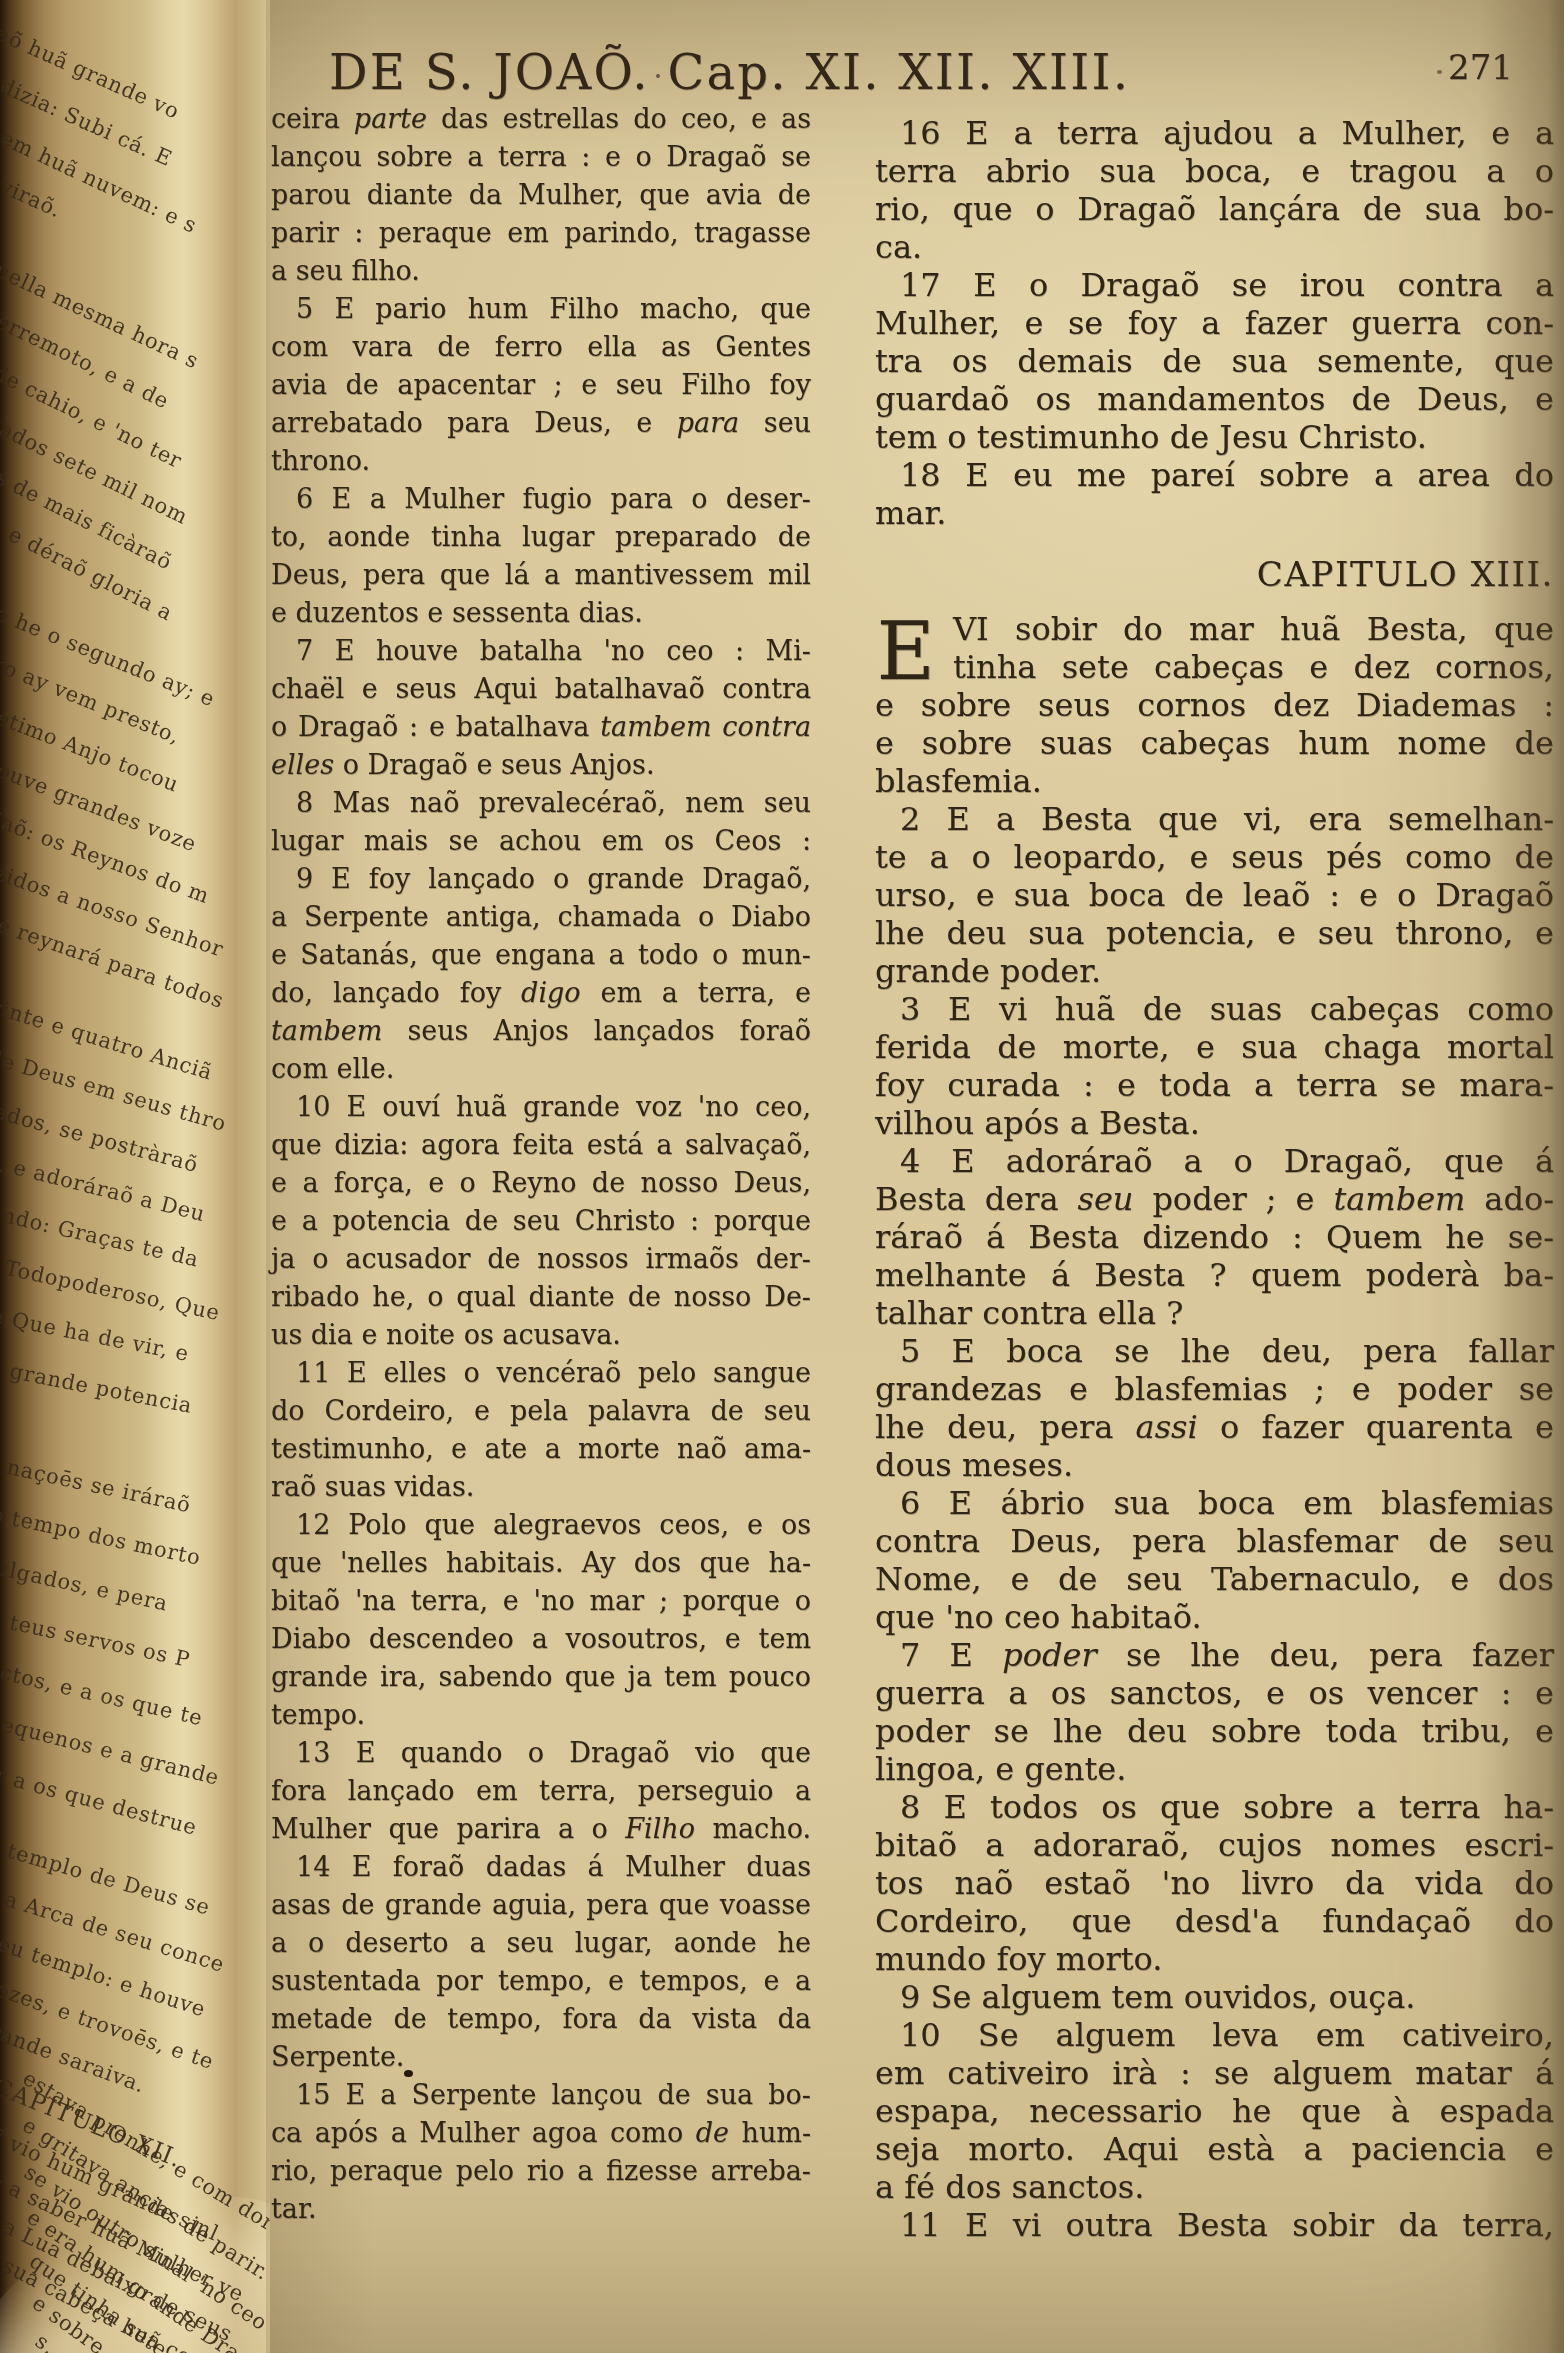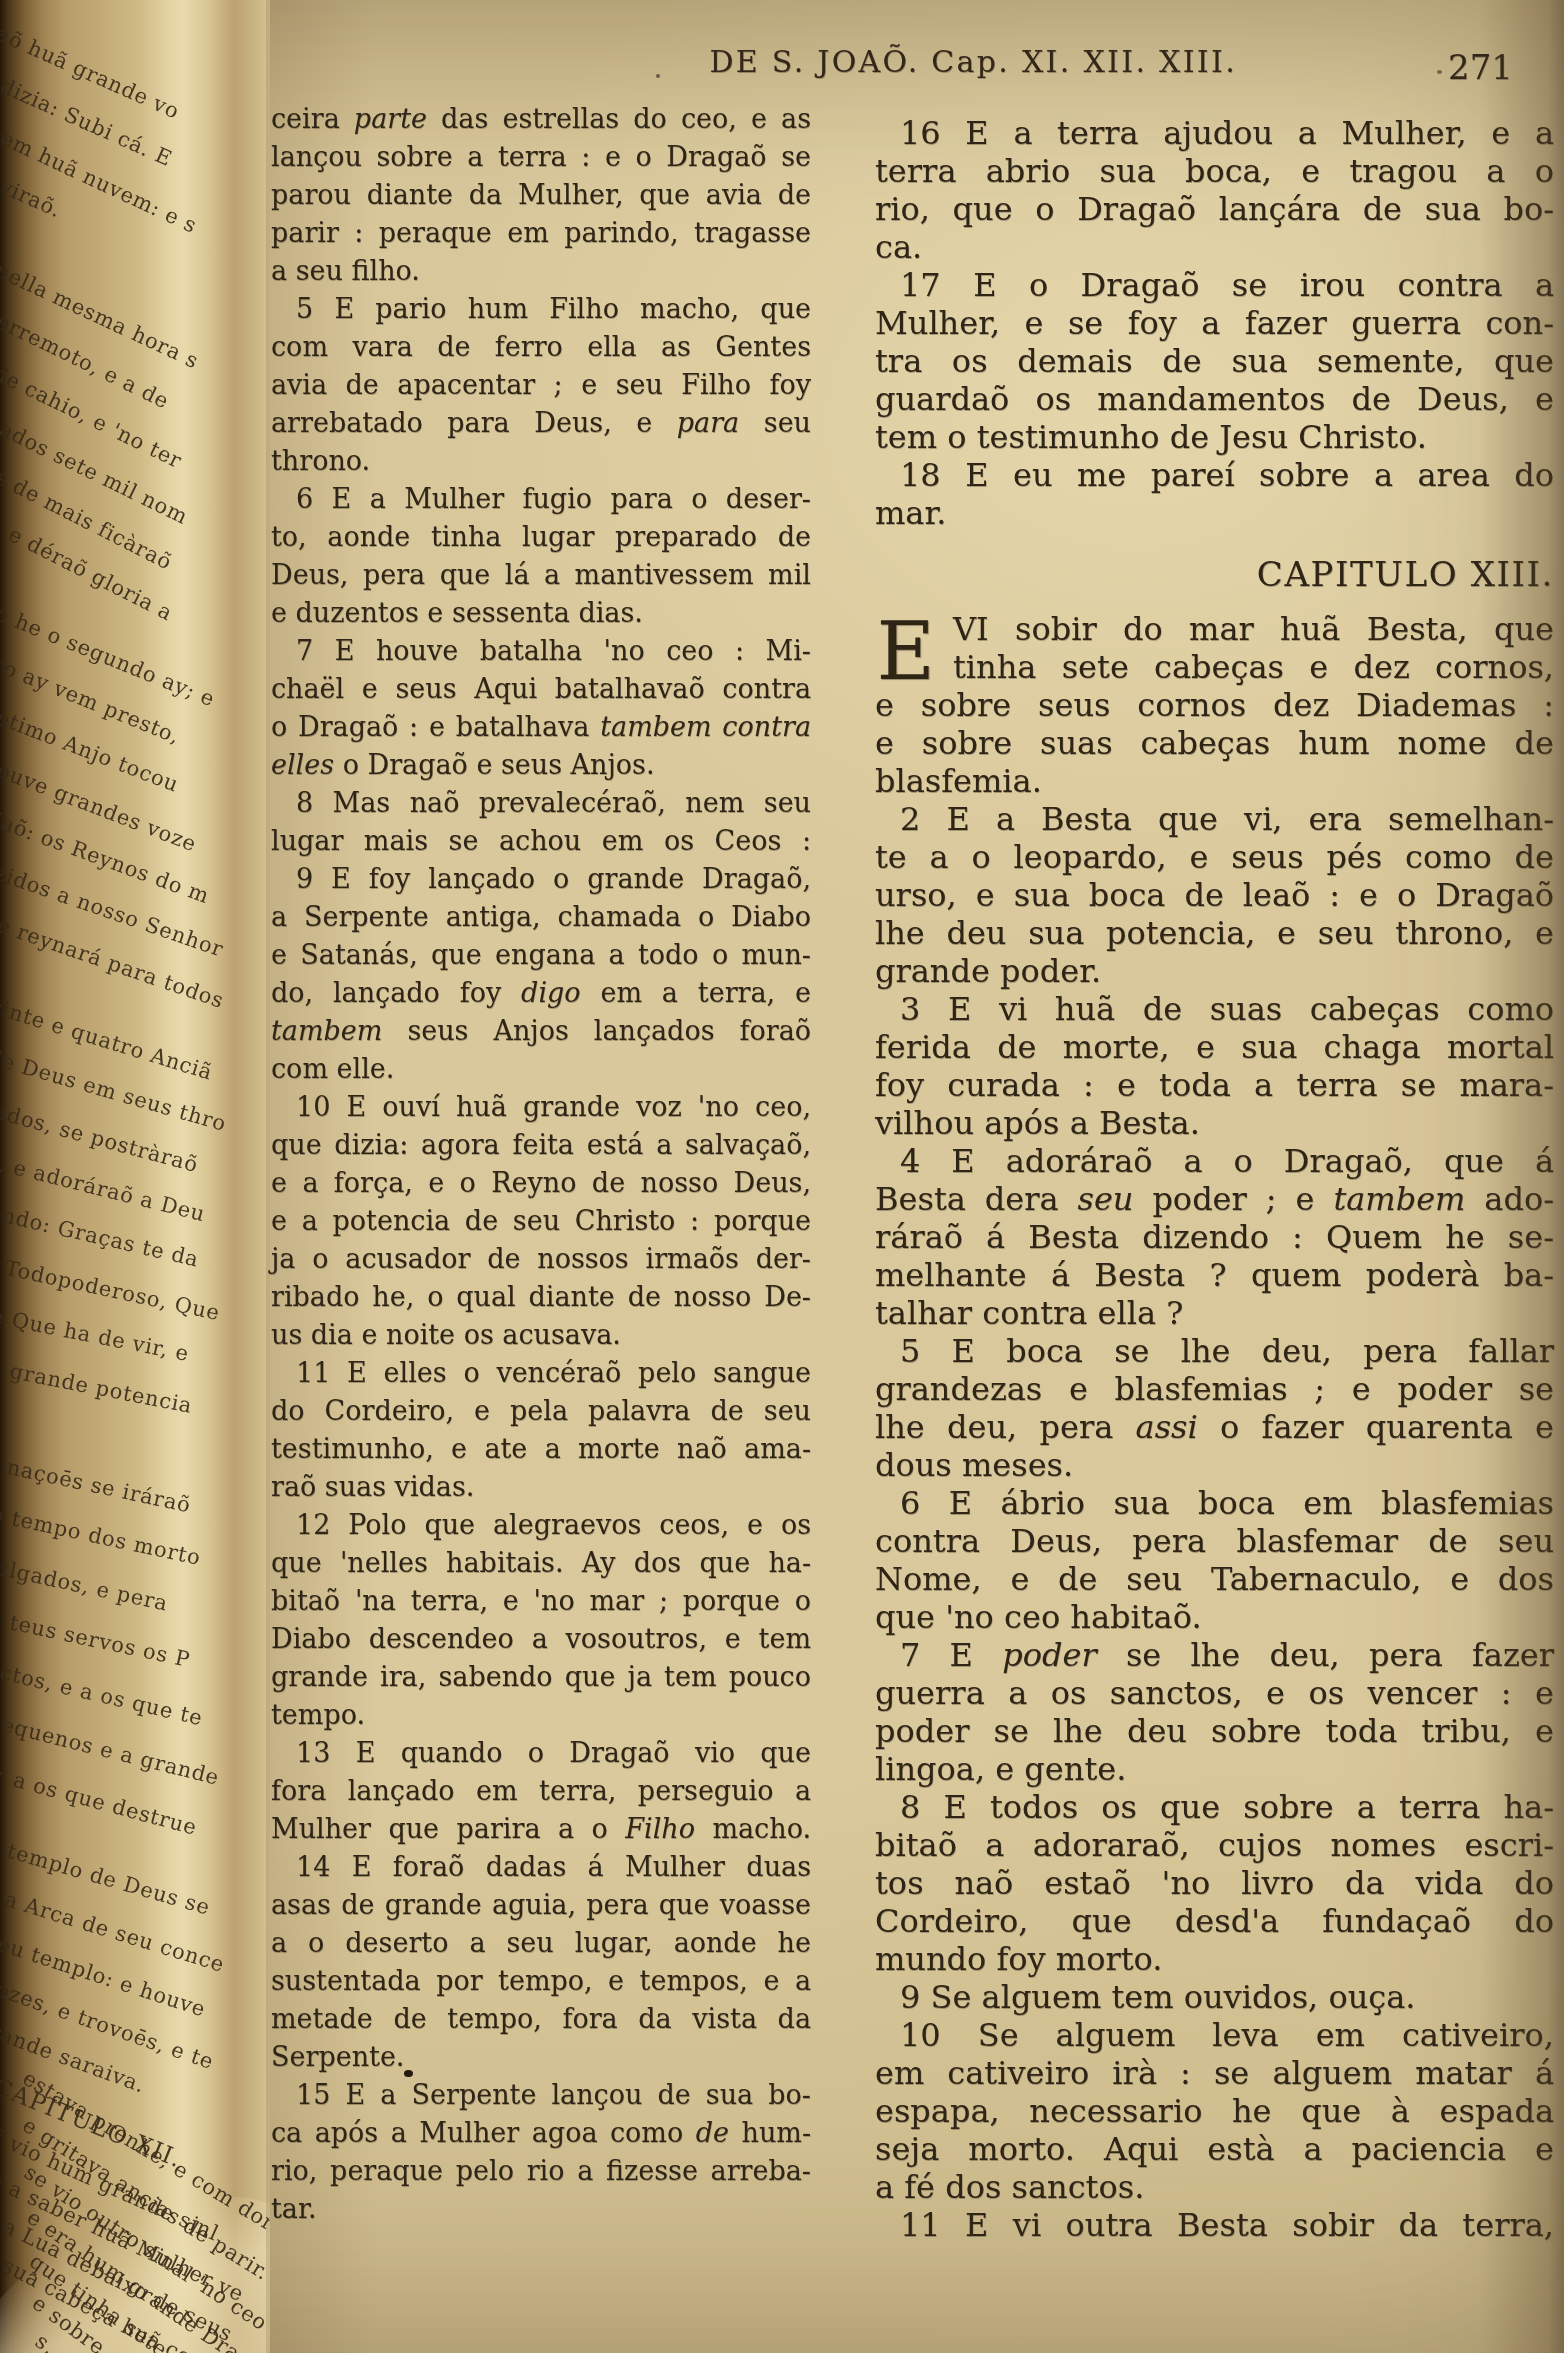--- a/index.html
+++ b/index.html
@@ -35,22 +35,22 @@
     transform:rotate(-24deg);border-radius:50% / 60%;
     background:linear-gradient(180deg, rgba(238,224,182,0) 0%, rgba(238,224,182,0.55) 45%, rgba(216,198,152,0.75) 100%);
   }
   .gutter-shade{
     position:absolute;left:266px;top:0;width:110px;height:100%;
     background:linear-gradient(90deg,rgba(118,93,52,0.22),rgba(118,93,52,0));
     pointer-events:none;
   }
   
   .header-title{
-    position:absolute;left:329px;top:44px;width:908px;text-align:right;
-    font-size:30px;letter-spacing:2.3px;color:#33271a;
+    position:absolute;left:329px;top:44px;width:908px;text-align:left;
+    font-size:48px;letter-spacing:2.3px;color:#33271a;
     text-shadow:0.6px 0.6px 0.6px rgba(51,39,26,0.35);
   }
   .page-number{
     position:absolute;left:1448px;top:47px;width:110px;text-align:left;
     font-size:34px;color:#33271a;text-shadow:0.6px 0.6px 0.6px rgba(51,39,26,0.35);
   }
   
   .col{position:absolute;color:#2f2517;}
   .col .line{
     text-align:justify;text-align-last:justify;height:38px;white-space:nowrap;

